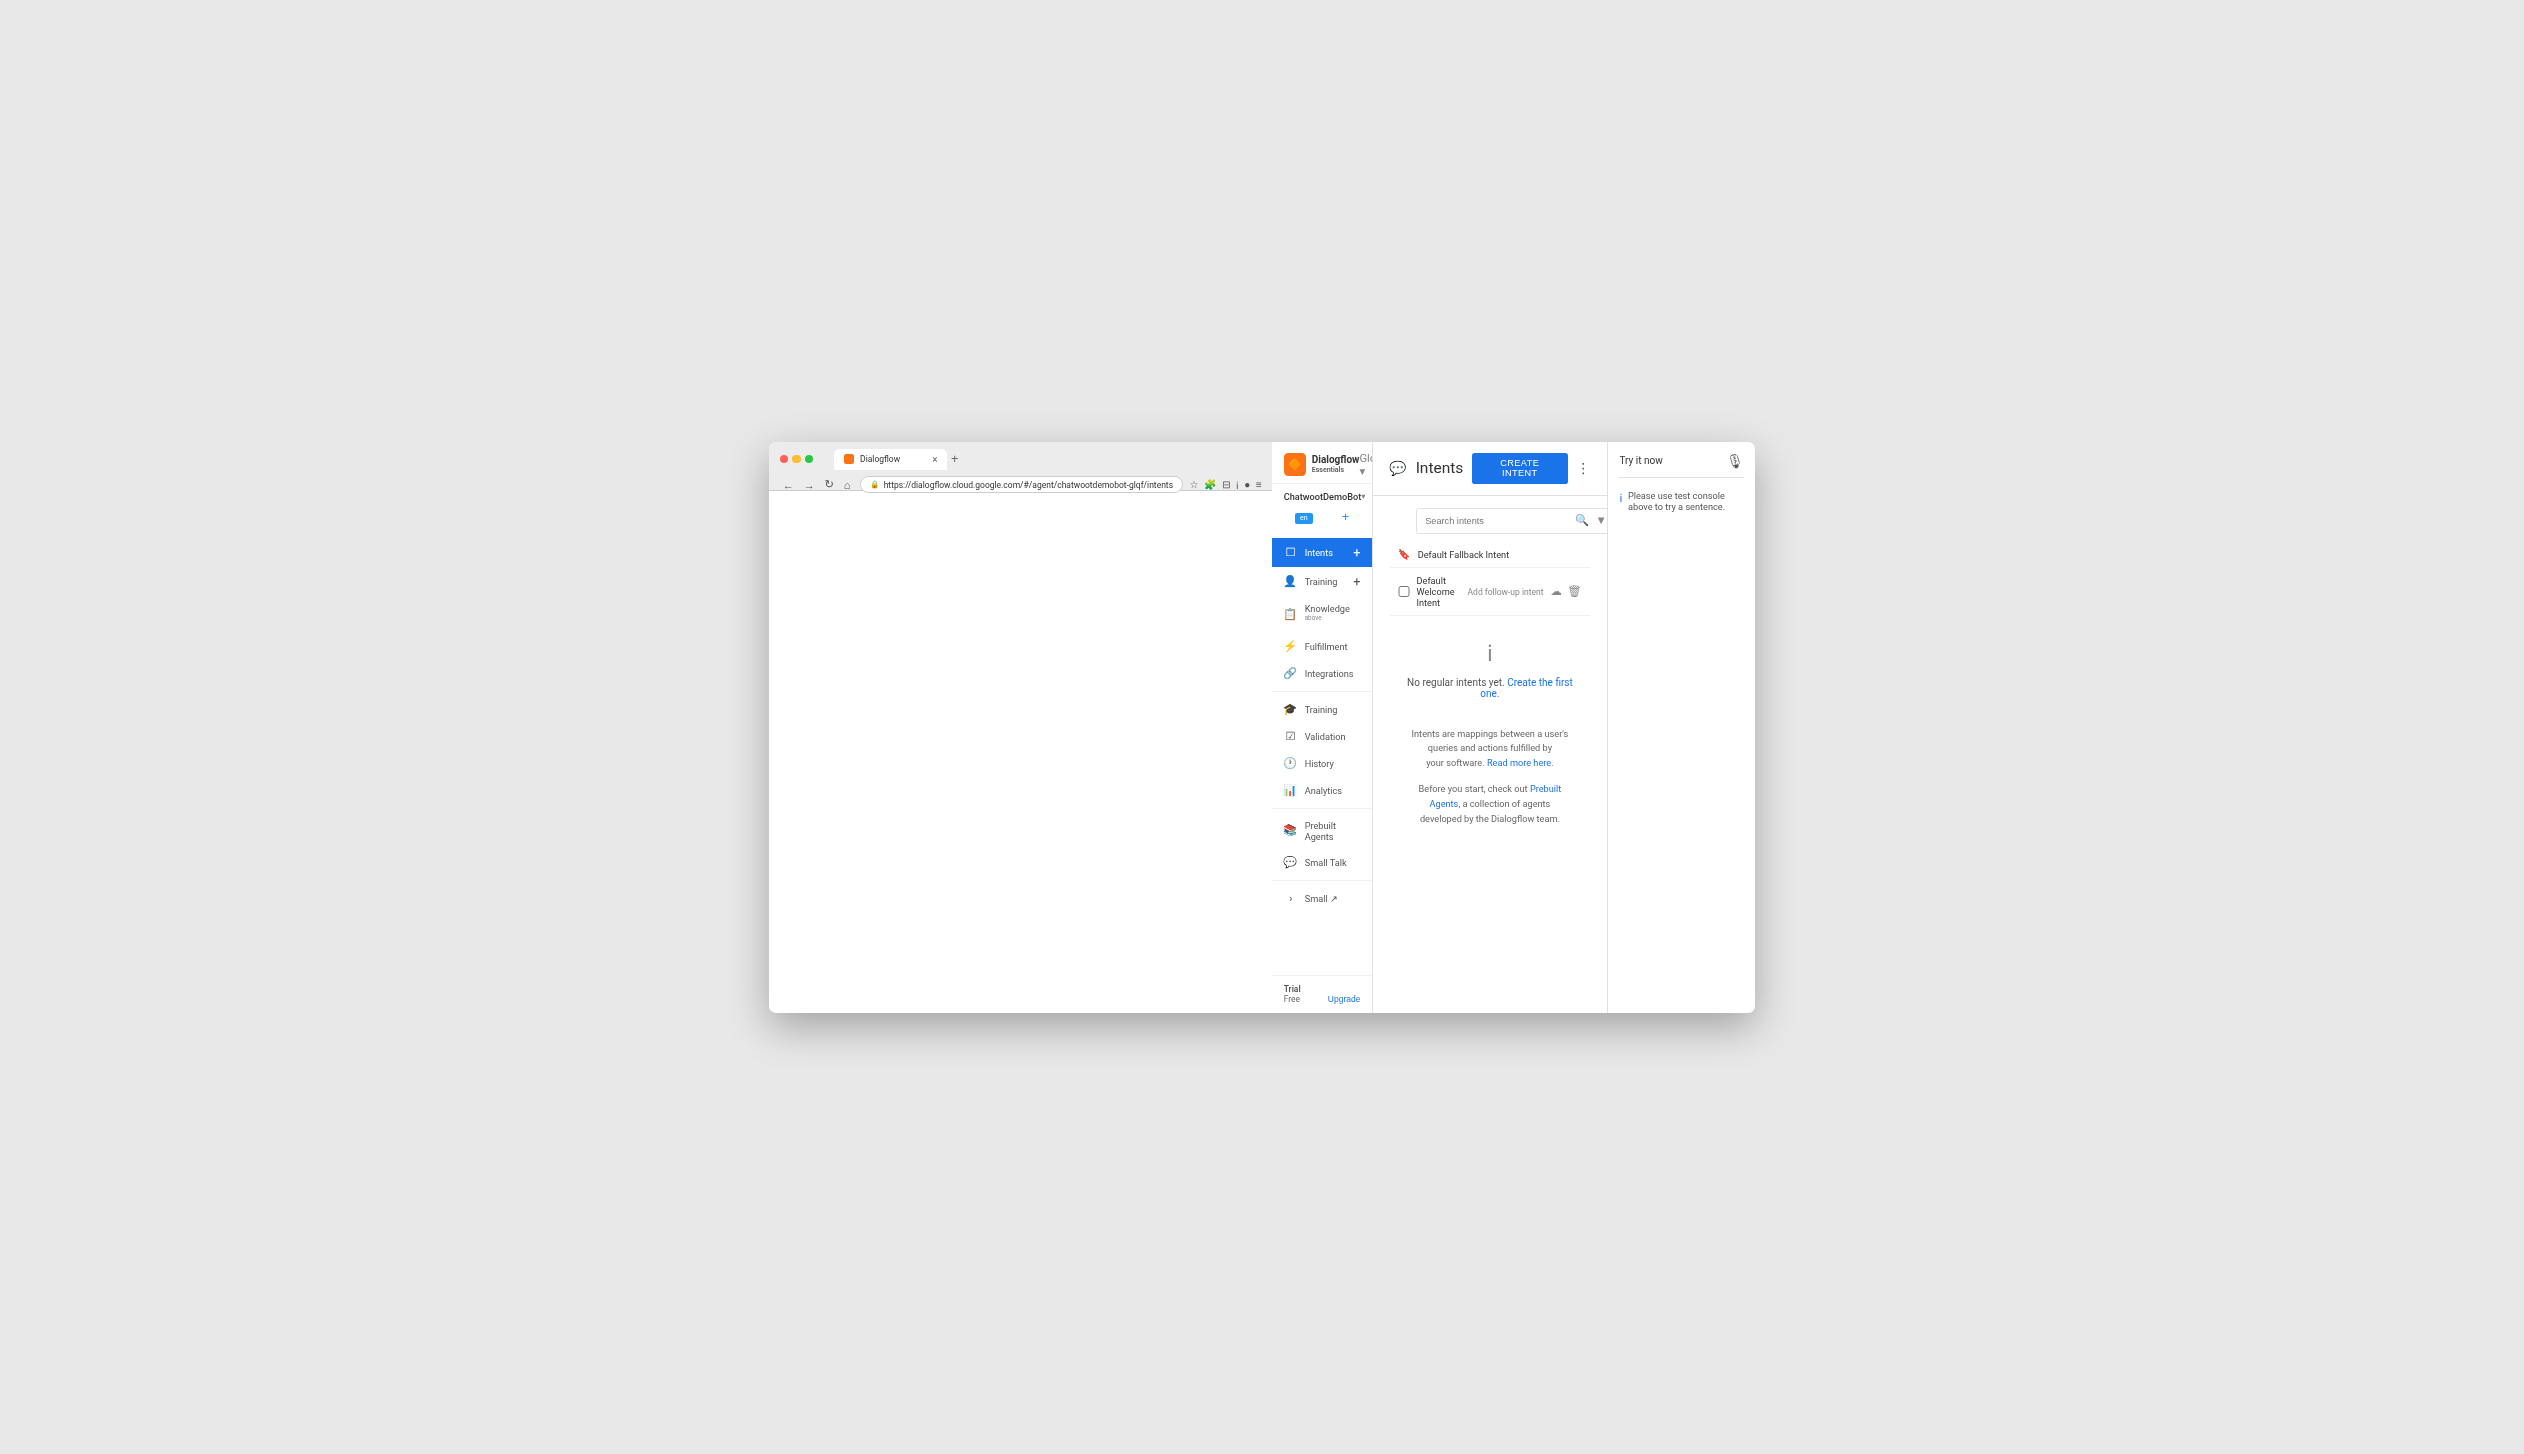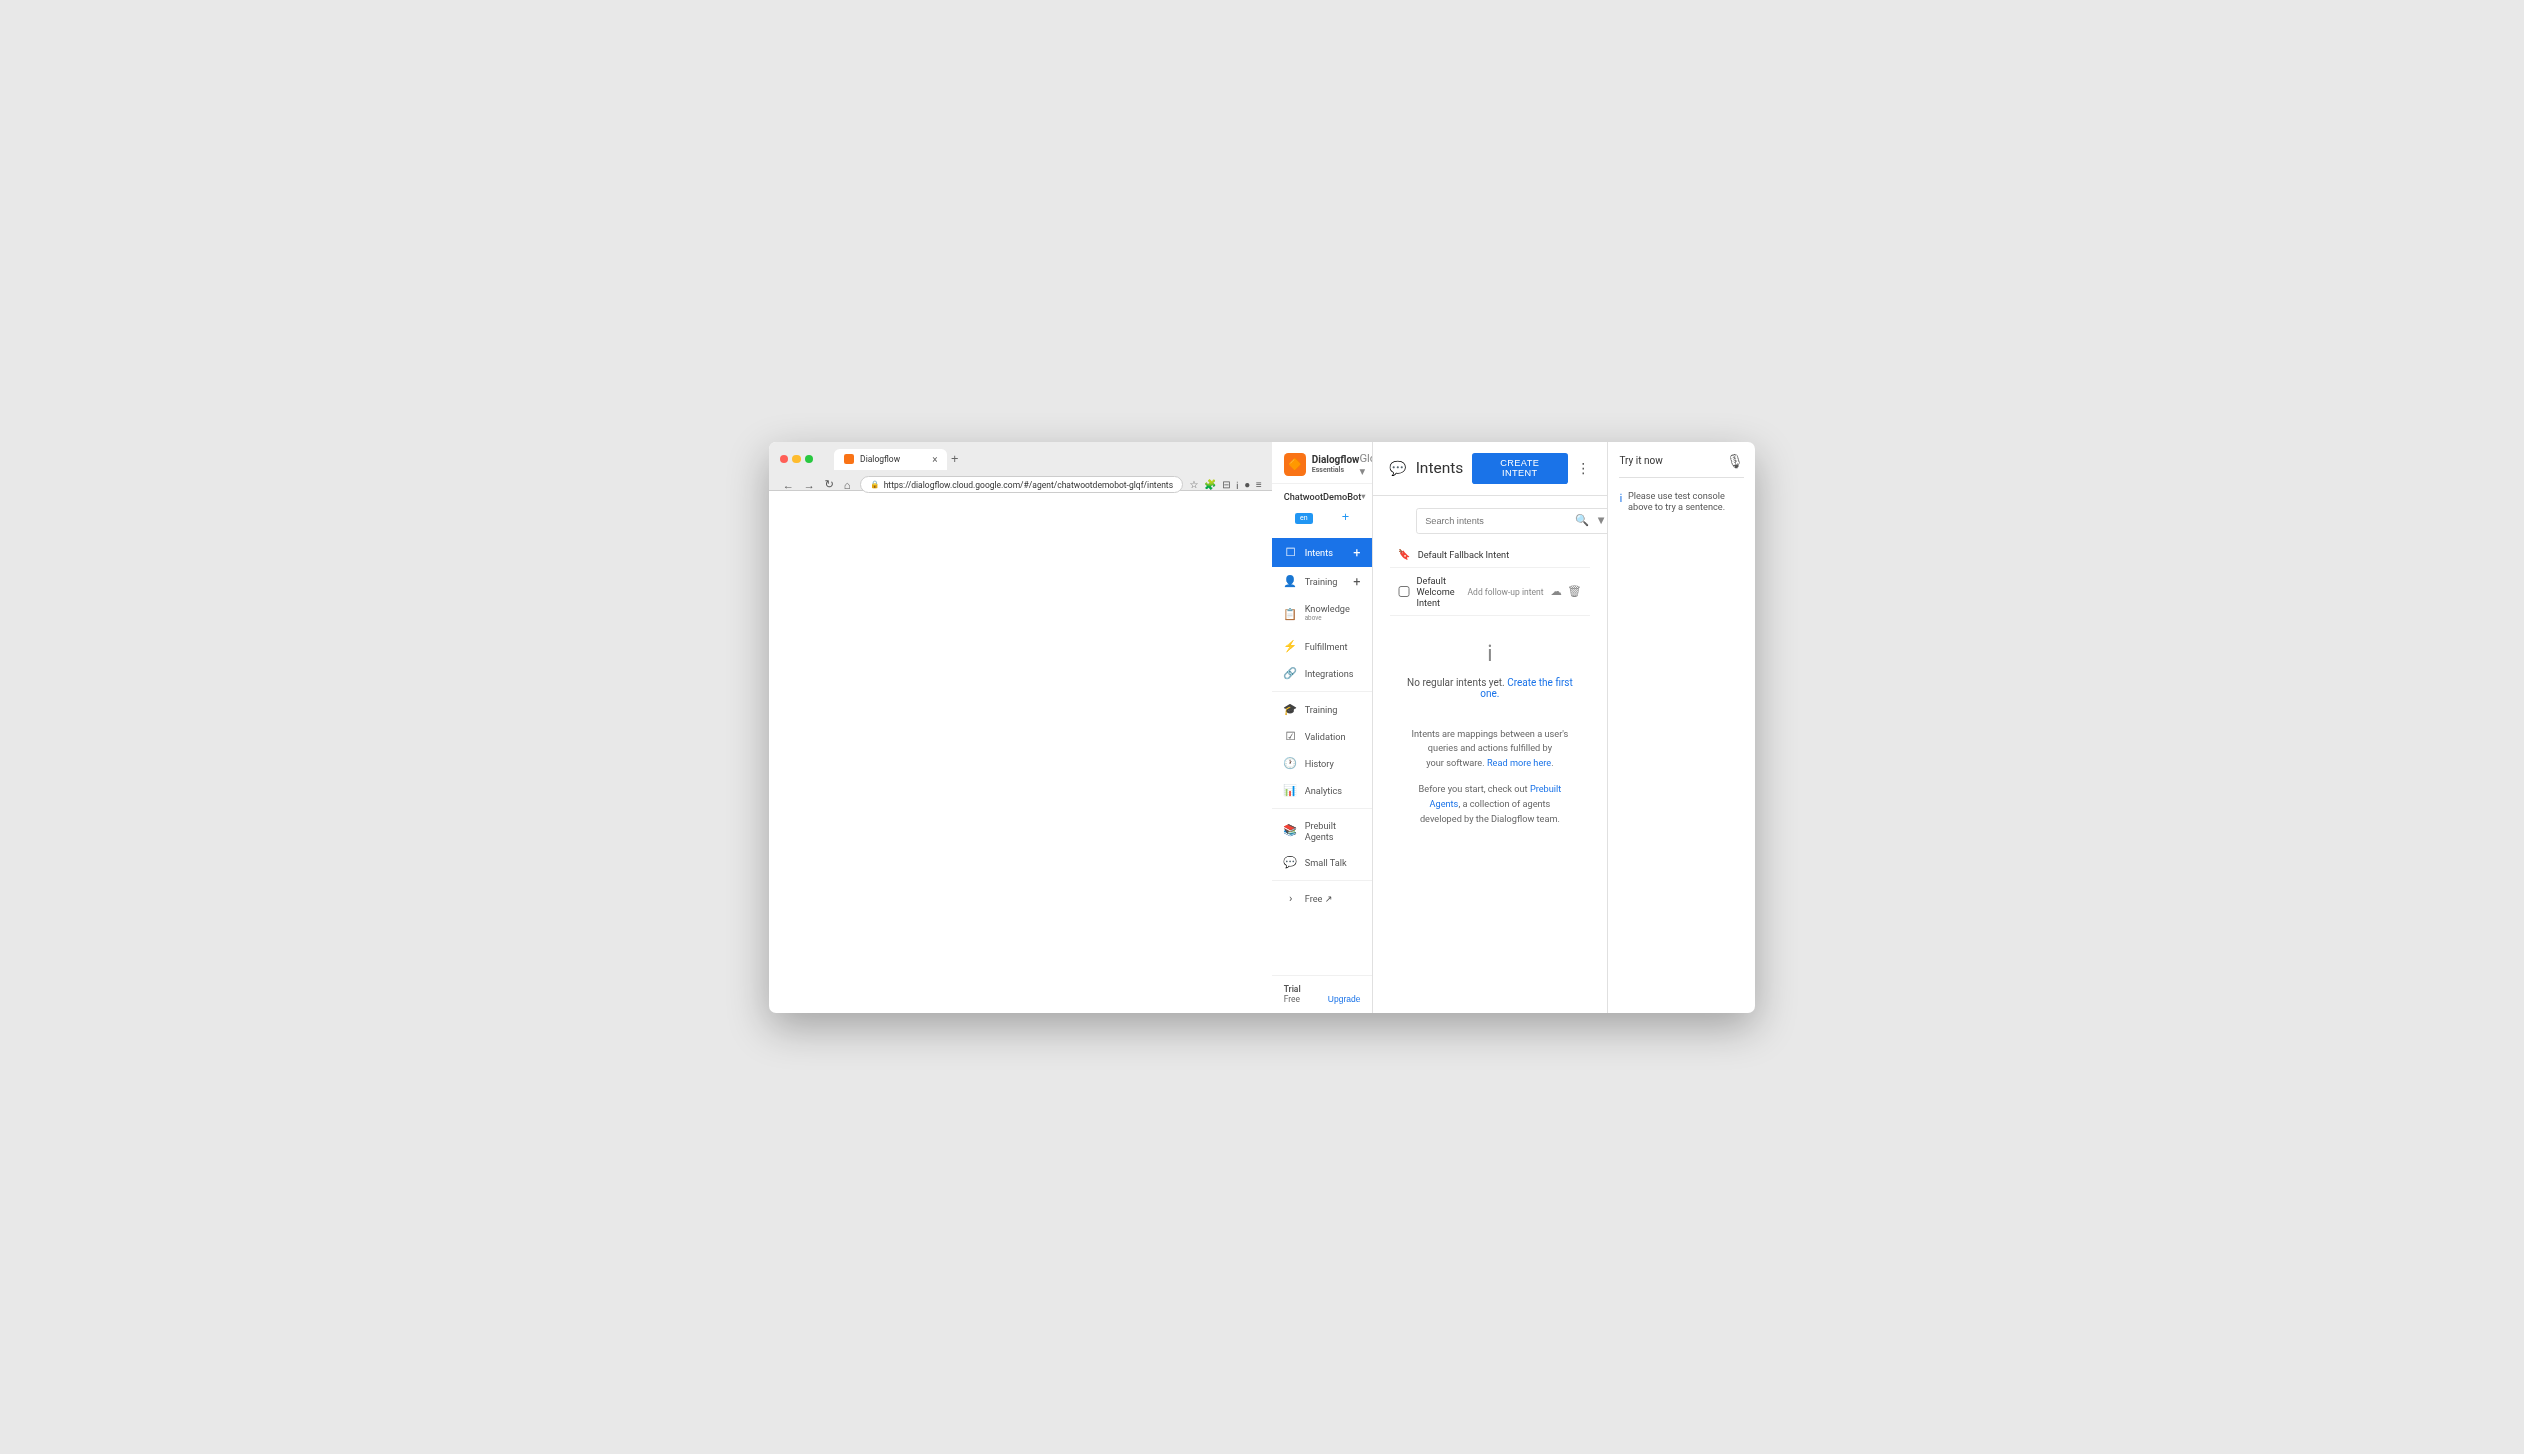--- a/index.html
+++ b/index.html
@@ -504,21 +504,21 @@
         <div class="sidebar-item">
           <span class="item-icon">💬</span>
           <span class="item-label">Small Talk</span>
         </div>
       </div>
 
       <div class="sidebar-divider"></div>
 
       <div class="sidebar-item">
         <span class="item-icon">›</span>
-        <span class="item-label">Free ↗</span>
+        <span class="item-label">Small ↗</span>
       </div>
 
       <div class="sidebar-footer">
         <div class="trial-info">
           <div class="trial-plan">Trial</div>
           <div>Free</div>
         </div>
         <button class="upgrade-btn">Upgrade</button>
       </div>
     </div>

